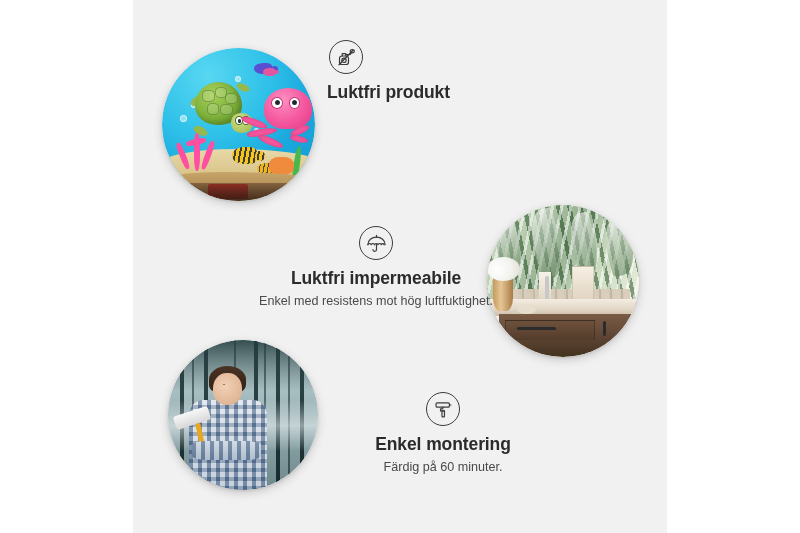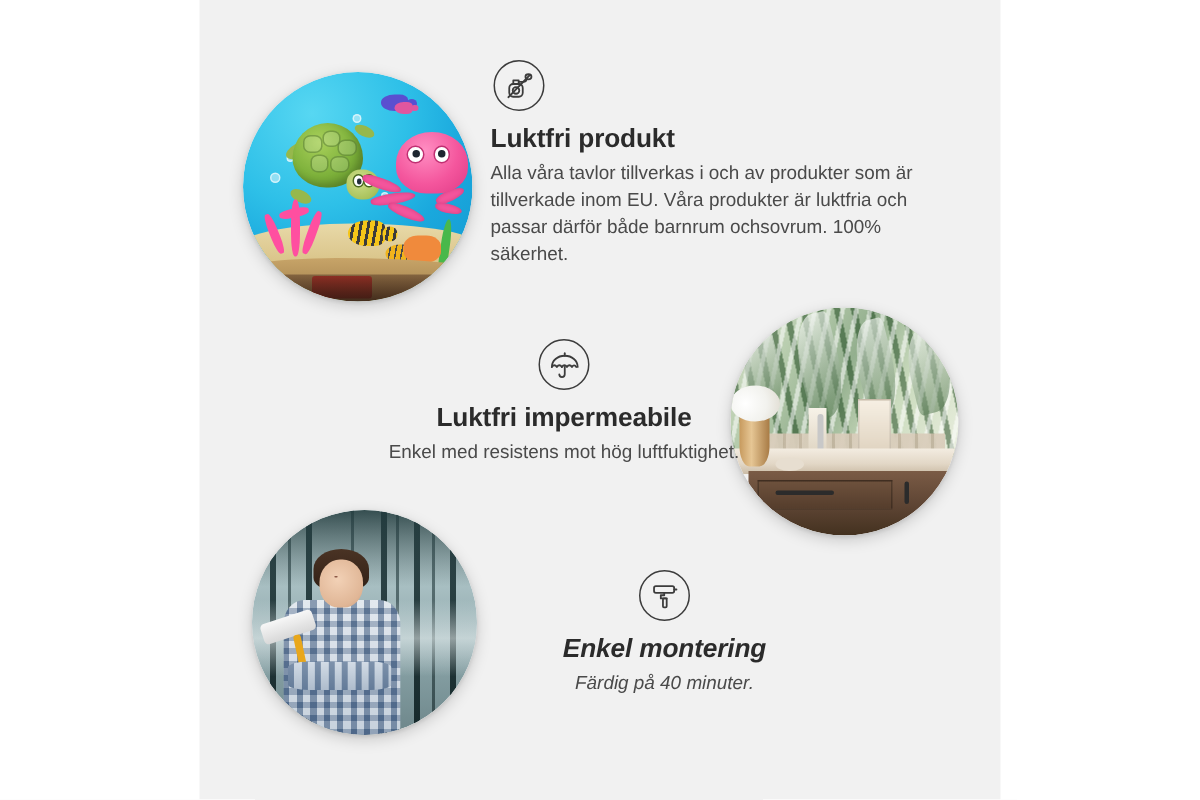--- a/index.html
+++ b/index.html
@@ -295,21 +295,21 @@
     color: #4a4a4a;
     margin: 0;
   }
 
   #feature-odourfree { left: 194px; top: 40px; width: 300px; }
   #feature-odourfree .icon-circle { margin-left: 2px; }
 
   #feature-waterproof { left: 78px; top: 226px; width: 330px; text-align: center; }
   #feature-waterproof .icon-circle { margin: 0 auto; }
 
-  #feature-assembly { left: 185px; top: 380px; width: 250px; text-align: center; font-style: italic; }
+  #feature-assembly { left: 185px; top: 392px; width: 250px; text-align: center; }
   #feature-assembly .icon-circle { margin: 0 auto; }
 </style>
 </head>
 <body>
 
 <div class="stage">
   <div class="panel">
 
     <div class="disc" id="disc-underwater">
       <div class="disc-inner">
@@ -427,21 +427,20 @@
         <svg width="24" height="24" viewBox="0 0 24 24" fill="none" stroke="#3c3c3c" stroke-width="1.2" stroke-linecap="round" stroke-linejoin="round">
           <rect x="5.5" y="11" width="9" height="8.5" rx="2.6"></rect>
           <path d="M8.2 11V8.6h3.6V11"></path>
           <path d="M11.8 9.6h3.1c1.3 0 2.1-.8 2.1-1.9"></path>
           <ellipse cx="18.3" cy="6.2" rx="2" ry="1.7"></ellipse>
           <circle cx="10" cy="15.3" r="2.2"></circle>
           <line x1="5" y1="19.8" x2="19" y2="5.2" stroke-width="1.3"></line>
         </svg>
       </div>
       <div class="feature-title">Luktfri produkt</div>
-      <p class="feature-desc">Alla våra tavlor tillverkas i och av produkter som är tillverkade inom EU. Våra produkter är luktfria och passar därför både barnrum ochsovrum. 100% säkerhet.</p>
     </div>
 
     <div class="feature" id="feature-waterproof">
       <div class="icon-circle">
         <svg width="23" height="23" viewBox="0 0 24 24" fill="none" stroke="#3c3c3c" stroke-width="1.25" stroke-linecap="round" stroke-linejoin="round">
           <path d="M3 13.2C3 8.7 7 5.4 12 5.4s9 3.3 9 7.8"></path>
           <path d="M3 13.2c1.1-1.6 2.4-1.6 3.5 0 1.1-1.6 2.4-1.6 3.5 0"></path>
           <path d="M10 13.2c1.1-1.6 2.4-1.6 3.5 0 1.1-1.6 2.4-1.6 3.5 0 .9-1.3 2-1.55 3 -.0"></path>
           <line x1="12" y1="5.4" x2="12" y2="3.6"></line>
           <path d="M12 13.2v5.1c0 1.1-.85 1.9-1.9 1.9s-1.9-.8-1.9-1.9"></path>
@@ -454,17 +453,17 @@
     <div class="feature" id="feature-assembly">
       <div class="icon-circle">
         <svg width="23" height="23" viewBox="0 0 24 24" fill="none" stroke="#3c3c3c" stroke-width="1.25" stroke-linecap="round" stroke-linejoin="round">
           <rect x="4.2" y="5" width="14" height="4.6" rx="1.3"></rect>
           <path d="M18.2 7.3h1.6"></path>
           <path d="M11.3 9.6v1.7H8.9v2.2h4.2"></path>
           <rect x="10.4" y="13.5" width="2.6" height="6.2" rx="0.7"></rect>
         </svg>
       </div>
       <div class="feature-title">Enkel montering</div>
-      <p class="feature-desc">Färdig på 40 minuter.</p>
+      <p class="feature-desc">Färdig på 60 minuter.</p>
     </div>
 
   </div>
 </div>
 
 </body></html>

